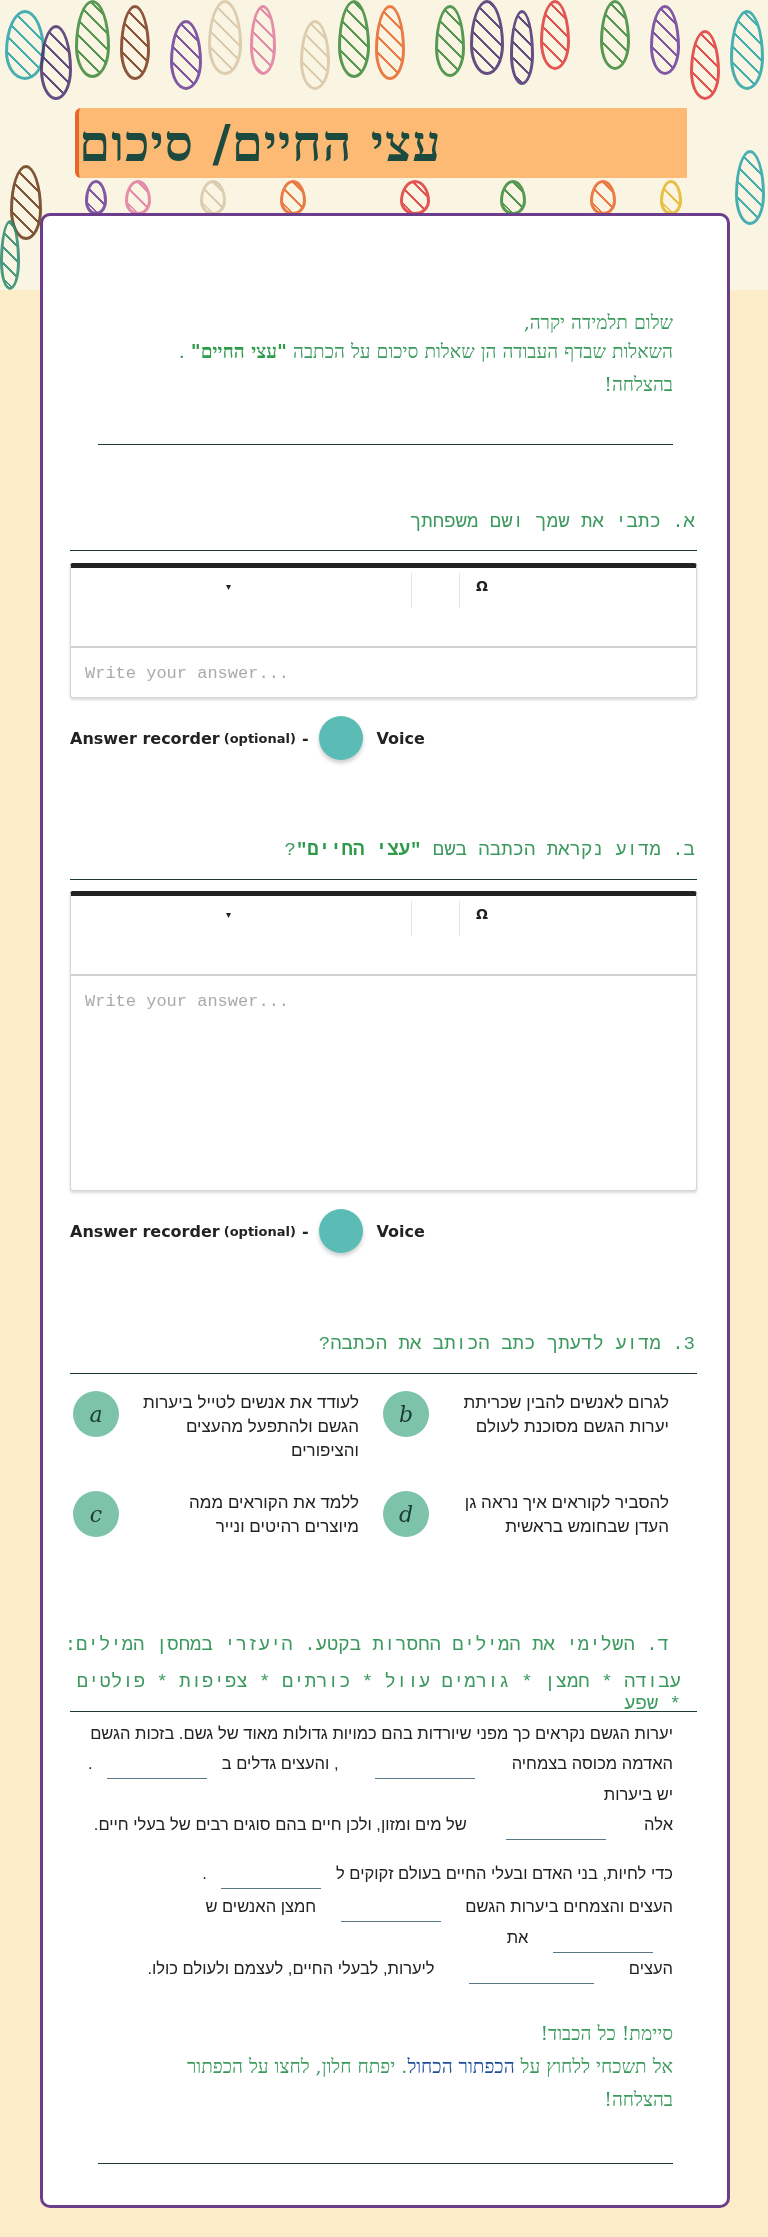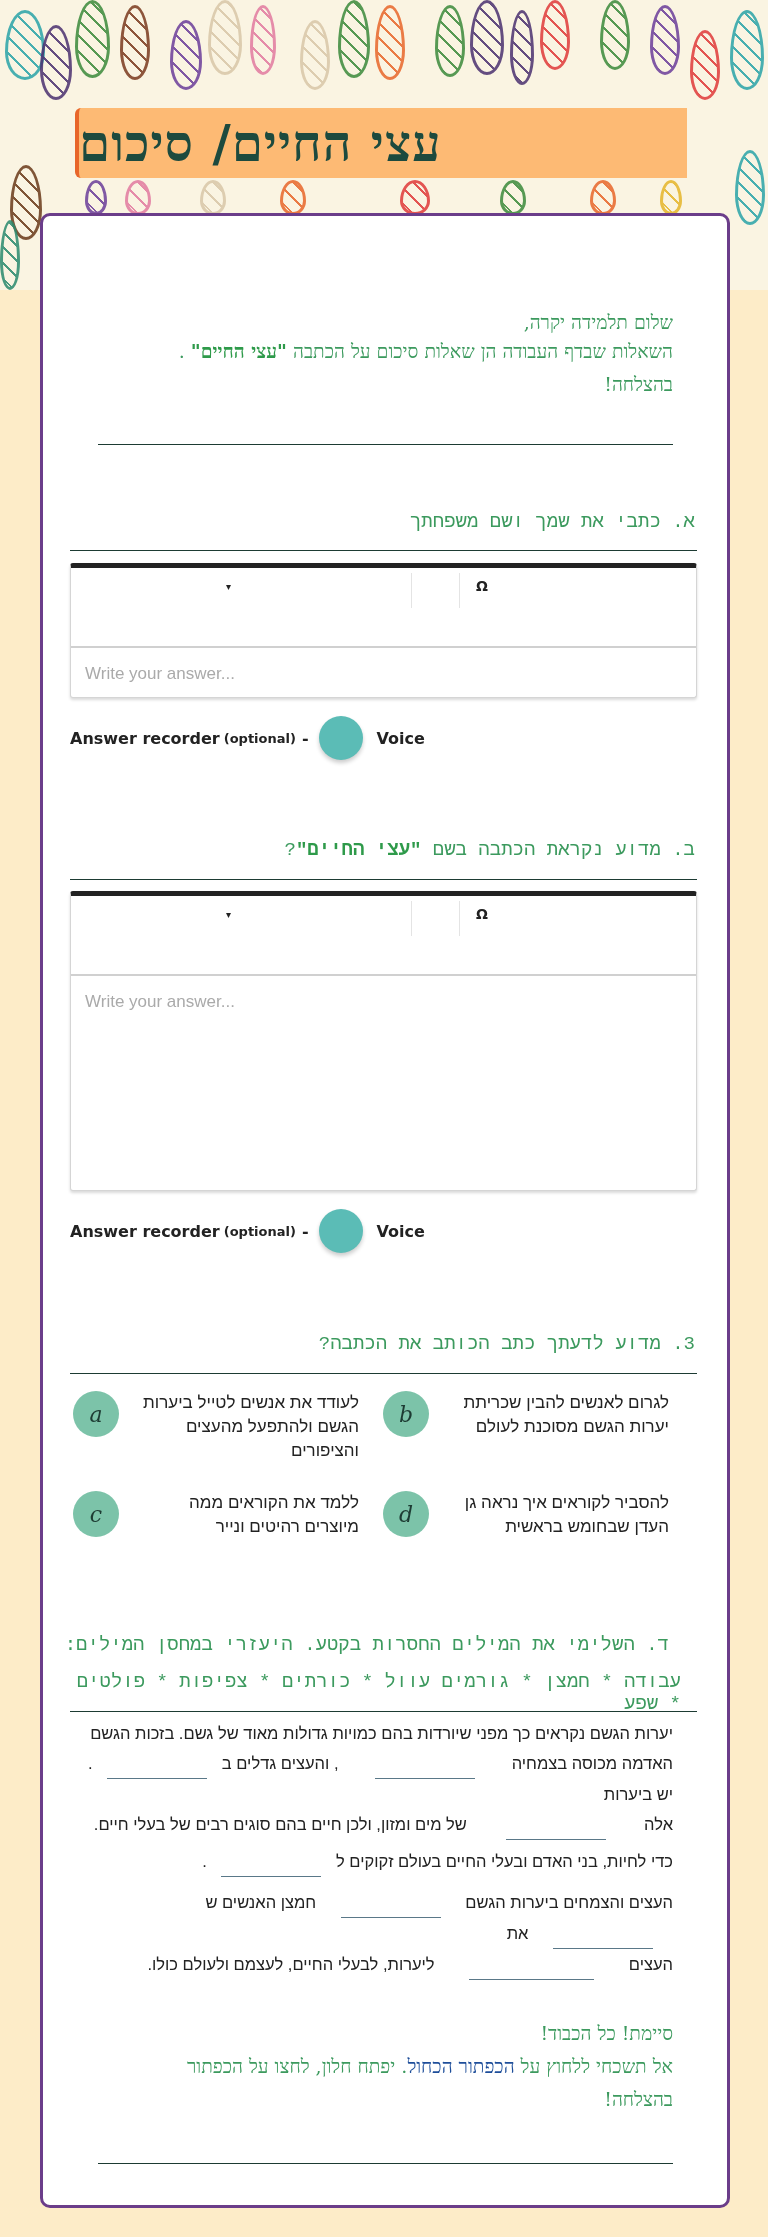--- a/index.html
+++ b/index.html
@@ -62,21 +62,21 @@
   }
   .toolbar {
     height: 80px; border-bottom: 2px solid #d0d0d0; position: relative;
   }
   .tb-caret { position: absolute; left: 155px; top: 13px; font-size: 10px; color: #222; }
   .tb-sep1 { position: absolute; left: 340px; top: 5px; width: 1px; height: 35px; background: #e4e4e4; }
   .tb-sep2 { position: absolute; left: 388px; top: 5px; width: 1px; height: 35px; background: #e4e4e4; }
   .tb-omega { position: absolute; left: 405px; top: 10px; font-size: 14px; font-weight: bold; color: #222; }
   .answer-input {
     width: 100%; border: none; outline: none; resize: none;
-    font-family: Liberation Sans, sans-serif; font-size: 17px; color: #1d4ed8;
+    font-family: Liberation Mono, monospace; font-size: 17px; color: #1d4ed8;
     padding: 16px 14px; background: transparent;
   }
   .answer-input::placeholder { color: #aaa; }
   .recorder {
     position: absolute; left: 27px; display: flex; align-items: center;
     font-family: "DejaVu Sans", sans-serif; font-weight: bold; color: #222;
   }
   .recorder .lbl { font-size: 16px; }
   .recorder .opt { font-size: 13px; margin-left: 4px; }
   .recorder .dash { font-size: 16px; margin-left: 6px; }
@@ -236,26 +236,26 @@
       <input class="blank-input" style="margin: 0px 32px;">
       <span>, והעצים גדלים ב</span>
       <input class="blank-input" style="">
       <span>. יש ביערות</span>
     </div>
     <div>
       <span>אלה</span>
       <input class="blank-input" style="margin: 0px 34px;">
       <span>של מים ומזון, ולכן חיים בהם סוגים רבים של בעלי חיים.</span>
     </div>
-    <div style="margin-top:6px;">
+    <div style="margin-top:18px;">
       <span>כדי לחיות, בני האדם ובעלי החיים בעולם זקוקים ל</span>
       <input class="blank-input" style="">
       <span>.</span>
     </div>
-    <div style="margin-top:10px;">
+    <div style="margin-top:2px;">
       <span>העצים והצמחים ביערות הגשם</span>
       <input class="blank-input" style="margin: 0px 20px;">
       <span>חמצן האנשים ש</span>
       <input class="blank-input" style="margin: 0px 20px;">
       <span>את</span>
     </div>
     <div>
       <span>העצים</span>
       <input class="blank-input" style="width: 125px; margin: 0px 30px;">
       <span>ליערות, לבעלי החיים, לעצמם ולעולם כולו.</span>

